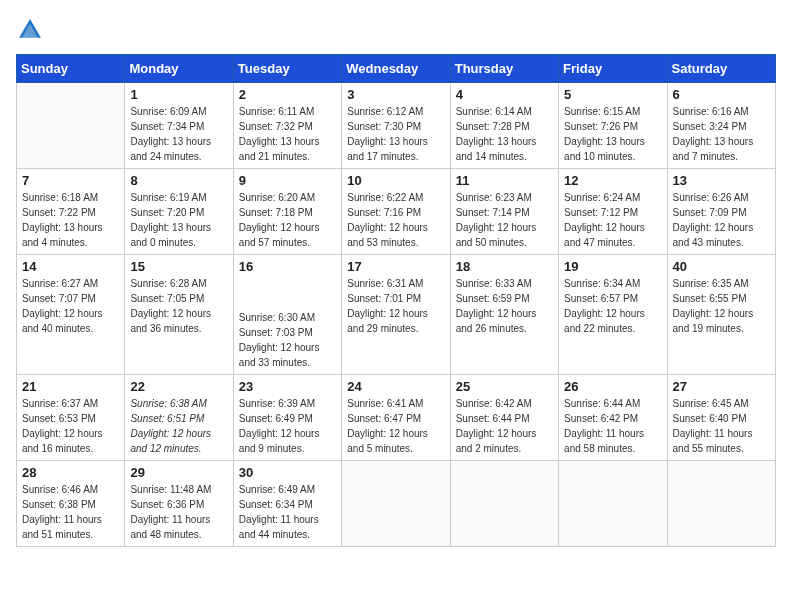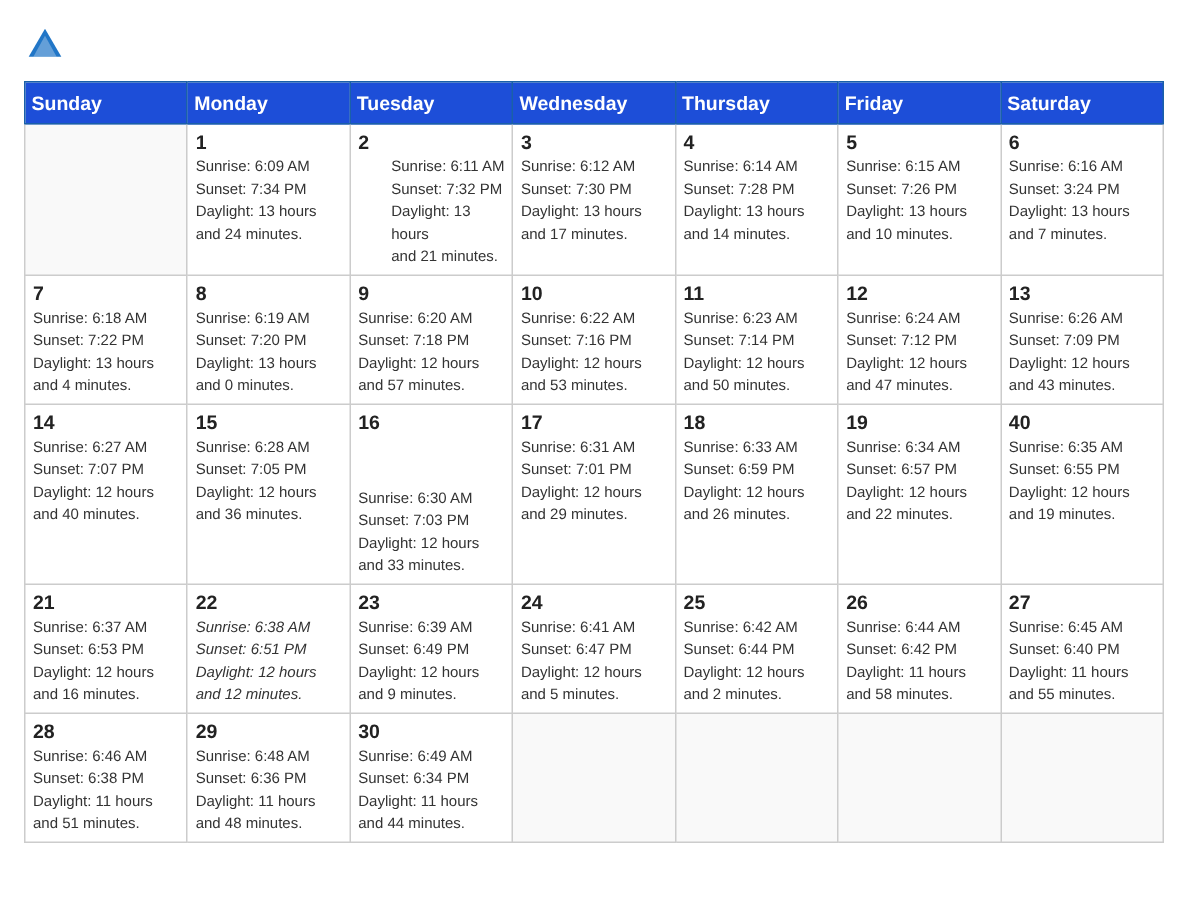--- a/index.html
+++ b/index.html
@@ -119,21 +119,21 @@
         <td class="empty-cell"></td>
         <td>
           <div class="day-number">1</div>
           <div class="day-info" style="white-space: pre-line;">Sunrise: 6:09 AM
 Sunset: 7:34 PM
 Daylight: 13 hours
 and 24 minutes.</div>
         </td>
         <td>
           <div class="day-number">2</div>
-          <div class="day-info" style="white-space: pre-line; margin-left: 22px;">Sunrise: 6:11 AM
+          <div class="day-info" style="white-space: pre-line;">Sunrise: 6:11 AM
 Sunset: 7:32 PM
 Daylight: 13 hours
 and 21 minutes.</div>
         </td>
         <td>
           <div class="day-number">3</div>
           <div class="day-info" style="white-space: pre-line;">Sunrise: 6:12 AM
 Sunset: 7:30 PM
 Daylight: 13 hours
 and 17 minutes.</div>
@@ -316,21 +316,21 @@
       <tr>
         <td>
           <div class="day-number">28</div>
           <div class="day-info" style="white-space: pre-line;">Sunrise: 6:46 AM
 Sunset: 6:38 PM
 Daylight: 11 hours
 and 51 minutes.</div>
         </td>
         <td>
           <div class="day-number">29</div>
-          <div class="day-info" style="white-space: pre-line;">Sunrise: 6:48 AM
+          <div class="day-info" style="white-space: pre-line;">Sunrise: 11:48 AM
 Sunset: 6:36 PM
 Daylight: 11 hours
 and 48 minutes.</div>
         </td>
         <td>
           <div class="day-number">30</div>
           <div class="day-info" style="white-space: pre-line;">Sunrise: 6:49 AM
 Sunset: 6:34 PM
 Daylight: 11 hours
 and 44 minutes.</div>

